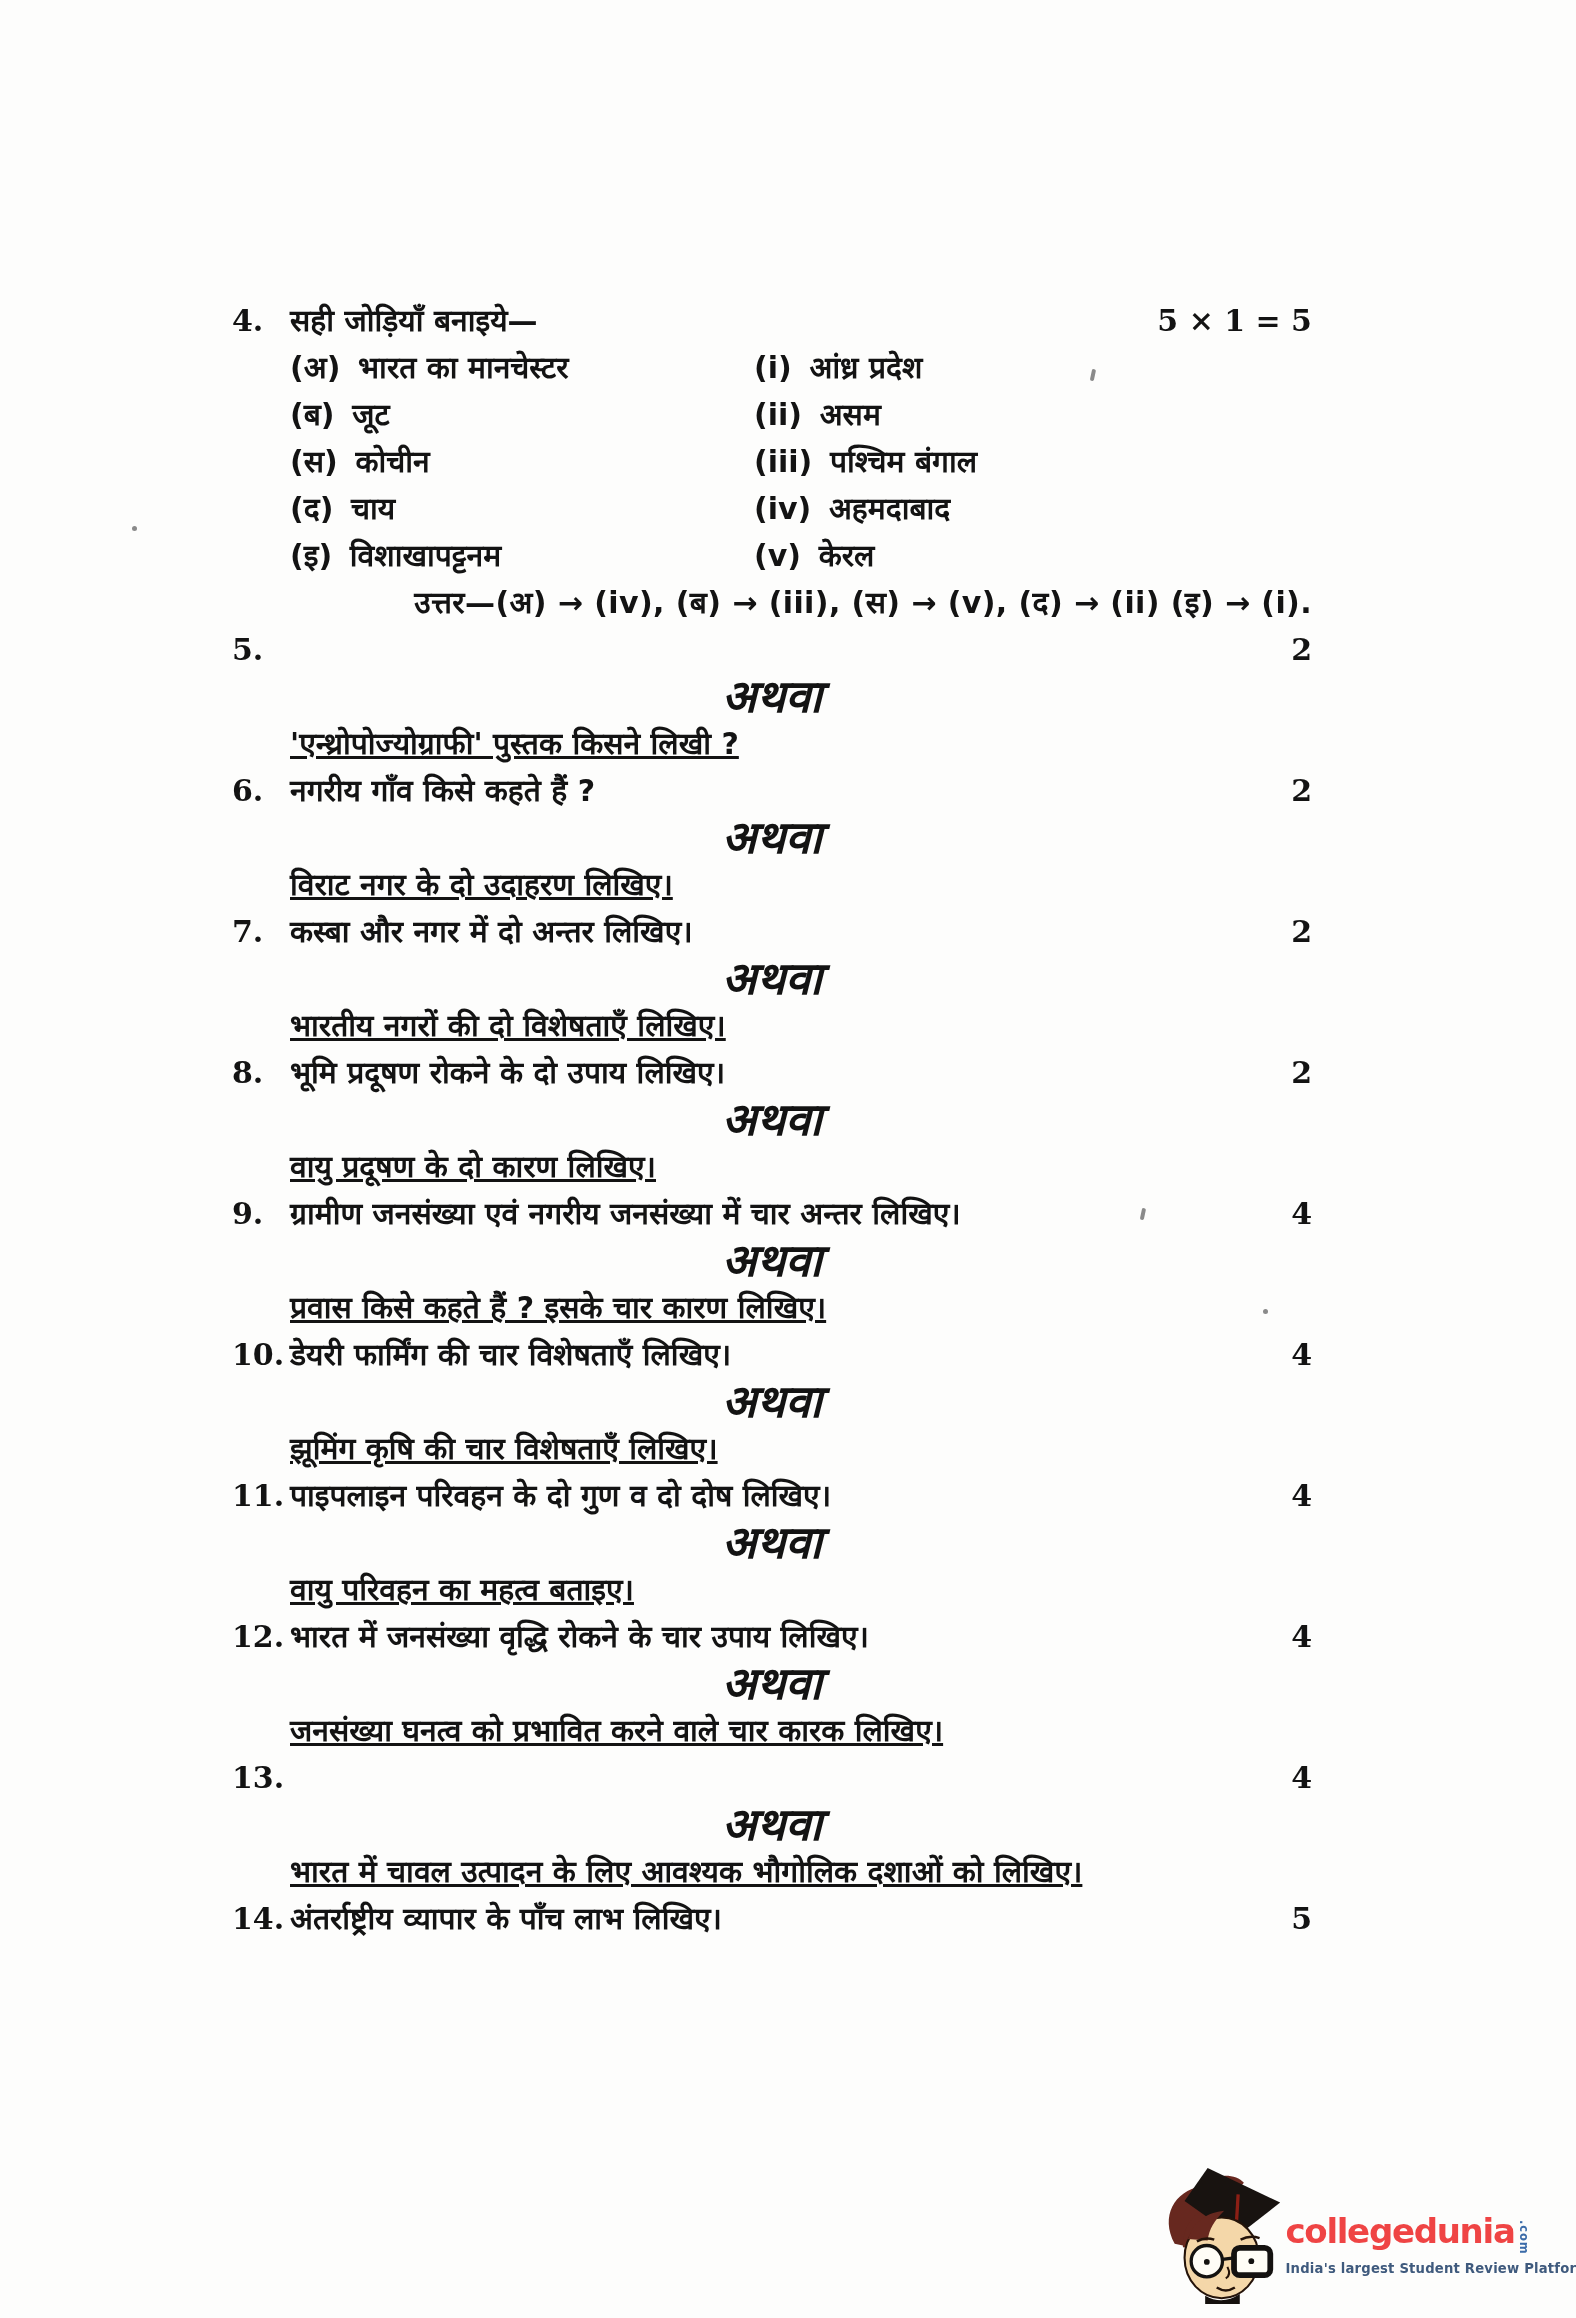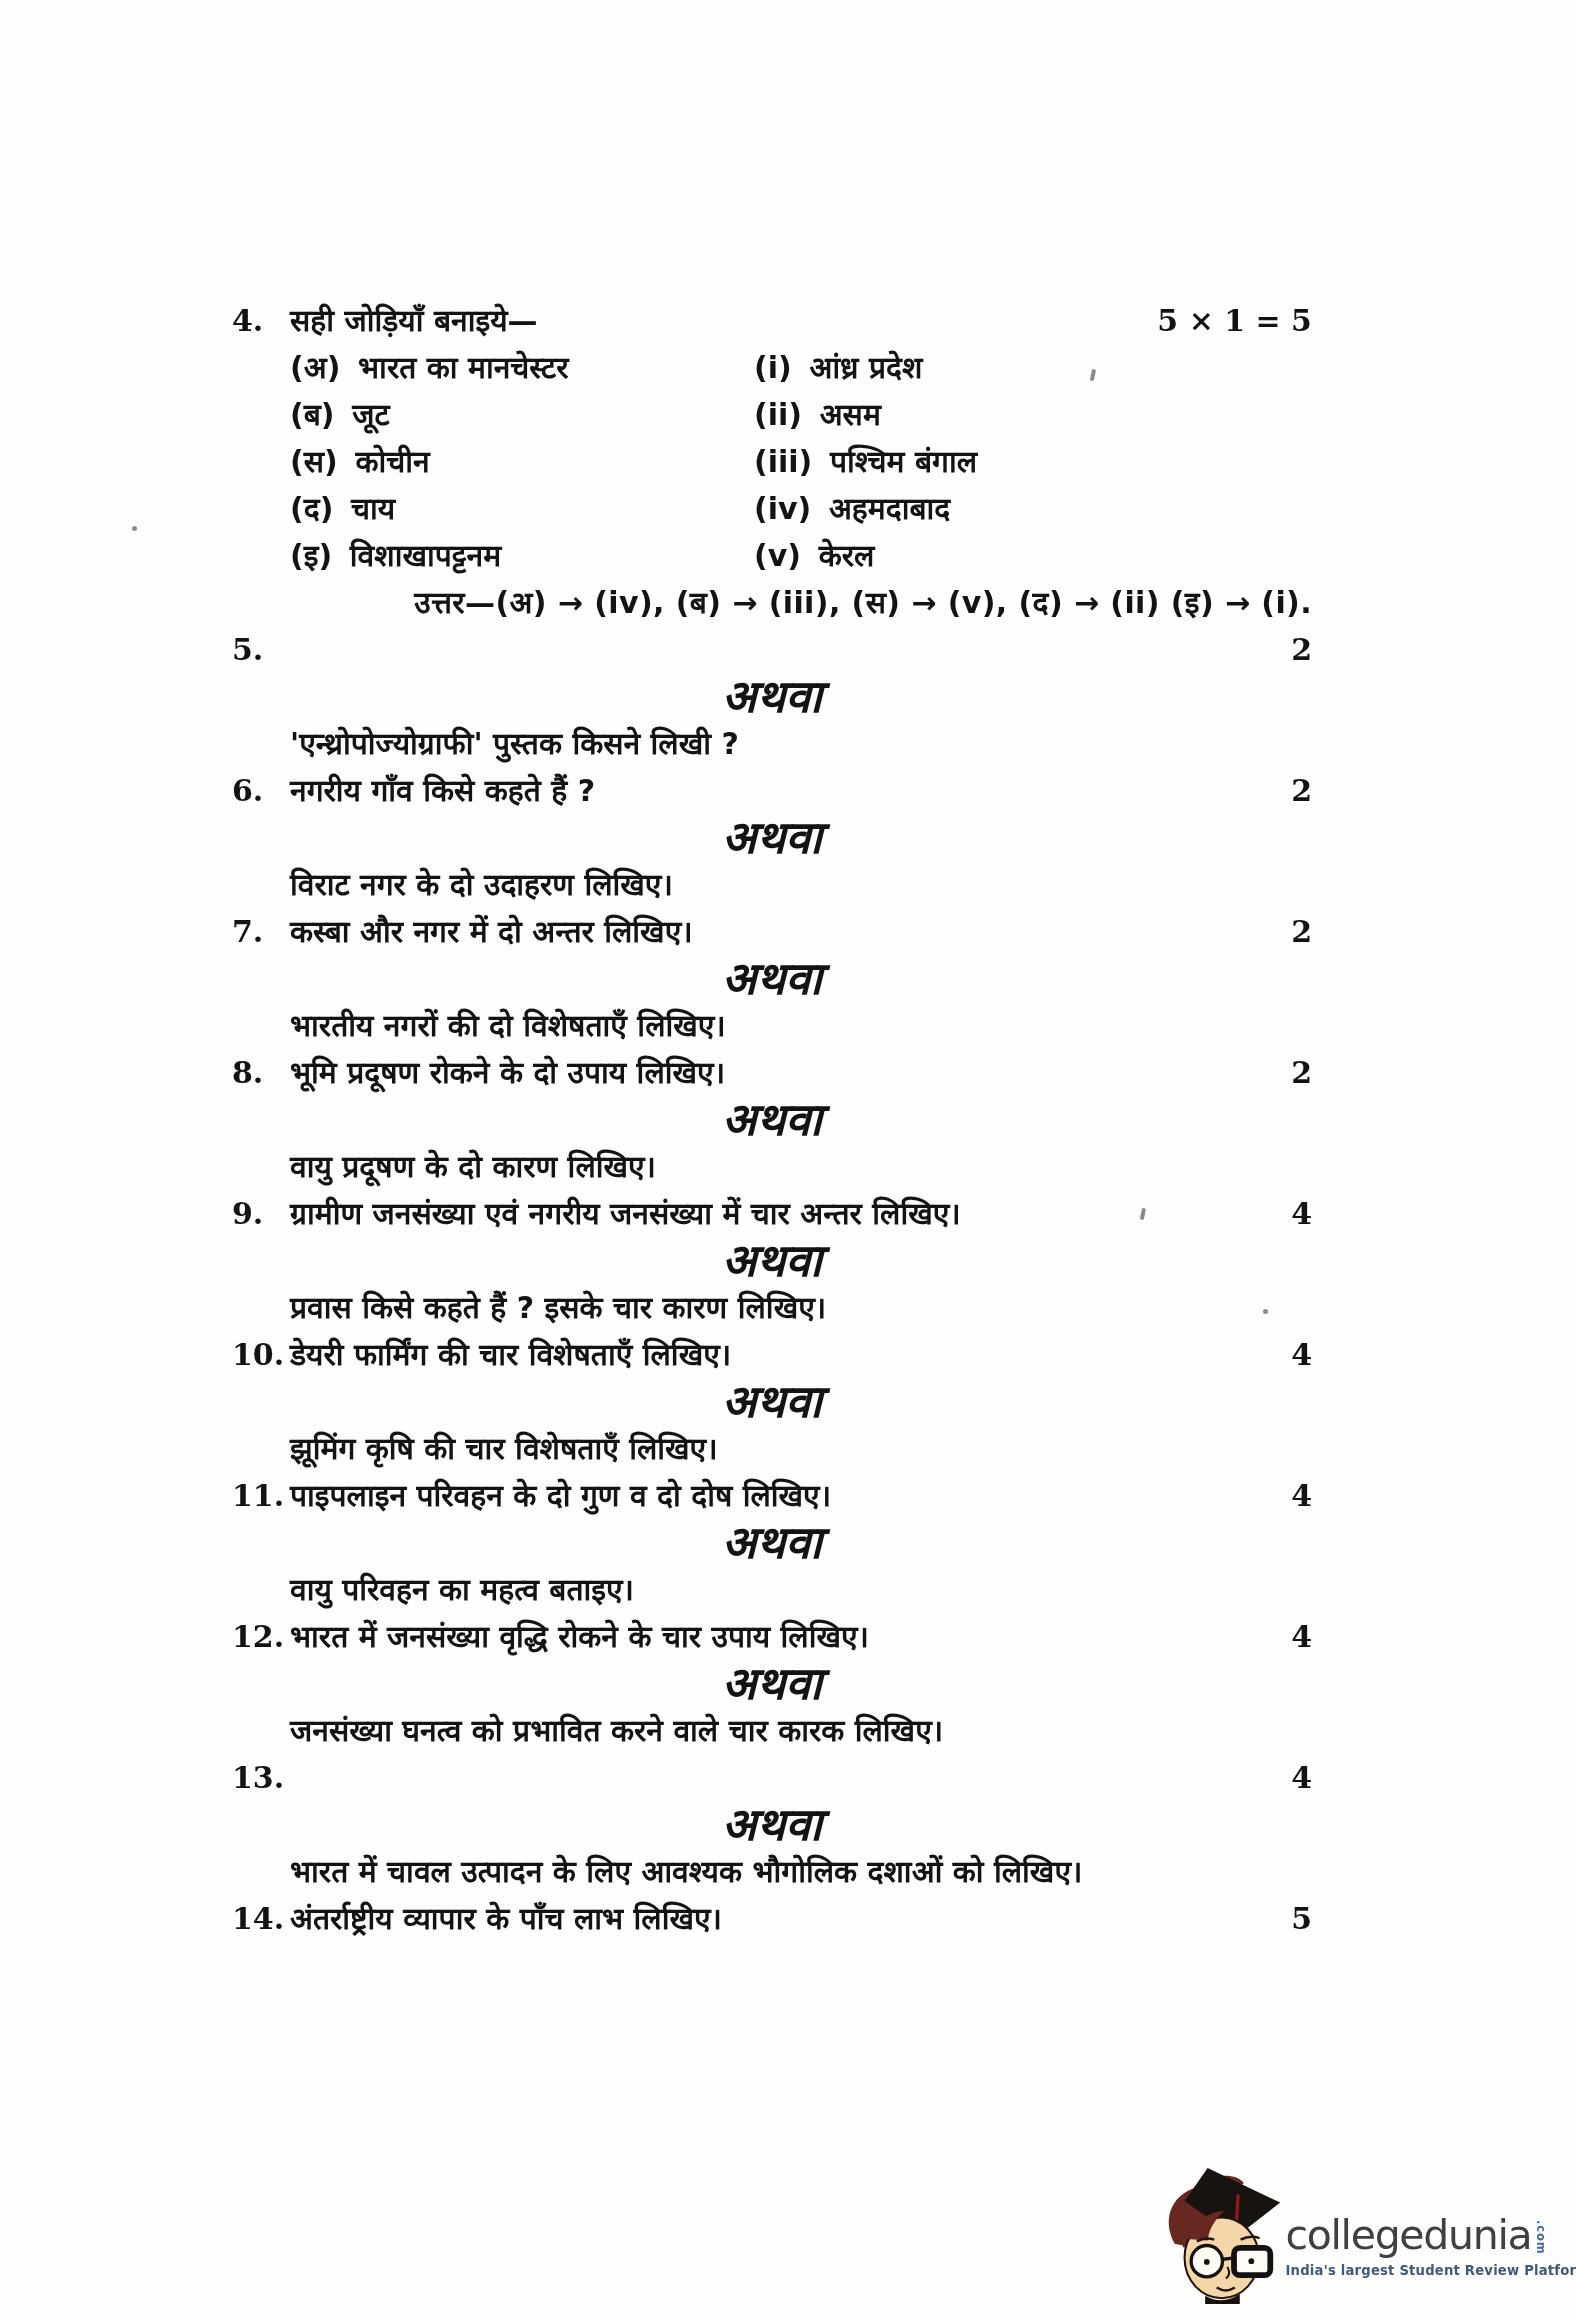--- a/index.html
+++ b/index.html
@@ -26,35 +26,35 @@
   .marks{
     flex:0 0 auto;margin-left:auto;padding-left:21px;
     font-family:"DejaVu Serif","Liberation Serif",serif;
     font-weight:bold;white-space:nowrap;
   }
   .pair{padding-left:58px;}
   .pair-left{flex:0 0 464px;display:flex;}
   .pair-right{display:flex;}
   .plabel{flex:0 0 auto;margin-right:17.7px;}
   .athva{justify-content:center;font-style:italic;font-size:45px;}
-  .alt-indent{padding-left:58px;}
+  .alt-indent{padding-left:58px;text-decoration:underline;}
   .answer-line{letter-spacing:0.4px;text-align:right;}
 
   
   .speck{position:absolute;background:#8a8a8a;border-radius:1.8px;}
   .speck.tick{width:3.5px;height:11.5px;transform:rotate(12deg);}
   .speck.dot{width:5.3px;height:5.3px;border-radius:50%;}
 
   
   .logo{position:absolute;left:1158px;top:2168px;display:flex;align-items:flex-start;}
   .logo-art{flex:0 0 auto;}
   .logo-text{margin-left:3.5px;margin-top:46px;}
   .brand-row{display:flex;align-items:flex-start;}
   .brand{
-    font-size:41px;font-weight:normal;color:#404040;
+    font-size:34px;font-weight:bold;color:#ef4444;
     letter-spacing:-1.3px;line-height:1.05;
   }
   .tld{
     writing-mode:vertical-rl;
     font-size:11.5px;font-weight:bold;color:#3b6ba8;
     margin-left:2.6px;margin-top:6.2px;letter-spacing:0.9px;
   }
   .tagline{
     font-size:13.2px;font-weight:bold;color:#3f5a7d;
     margin-top:6.2px;letter-spacing:0.2px;white-space:nowrap;

